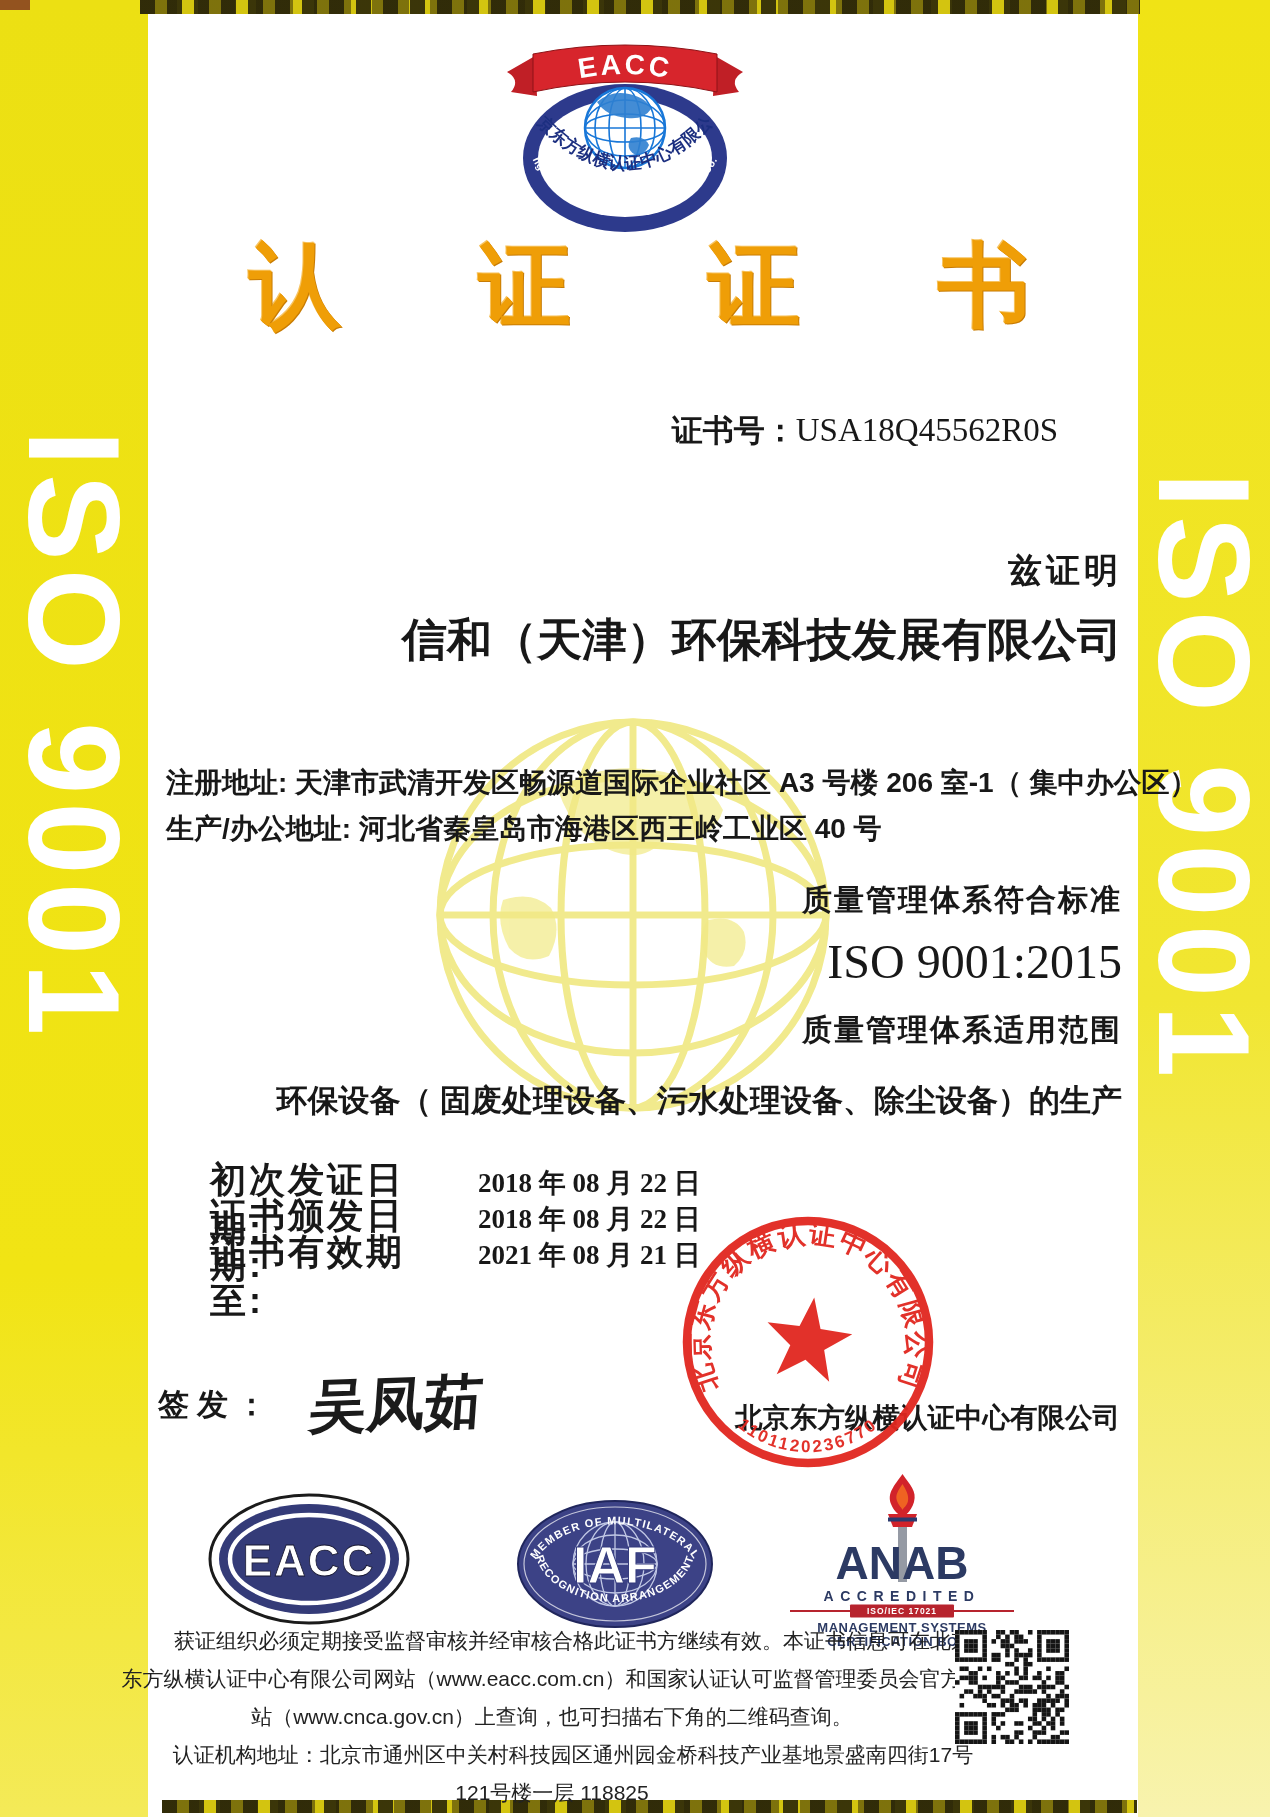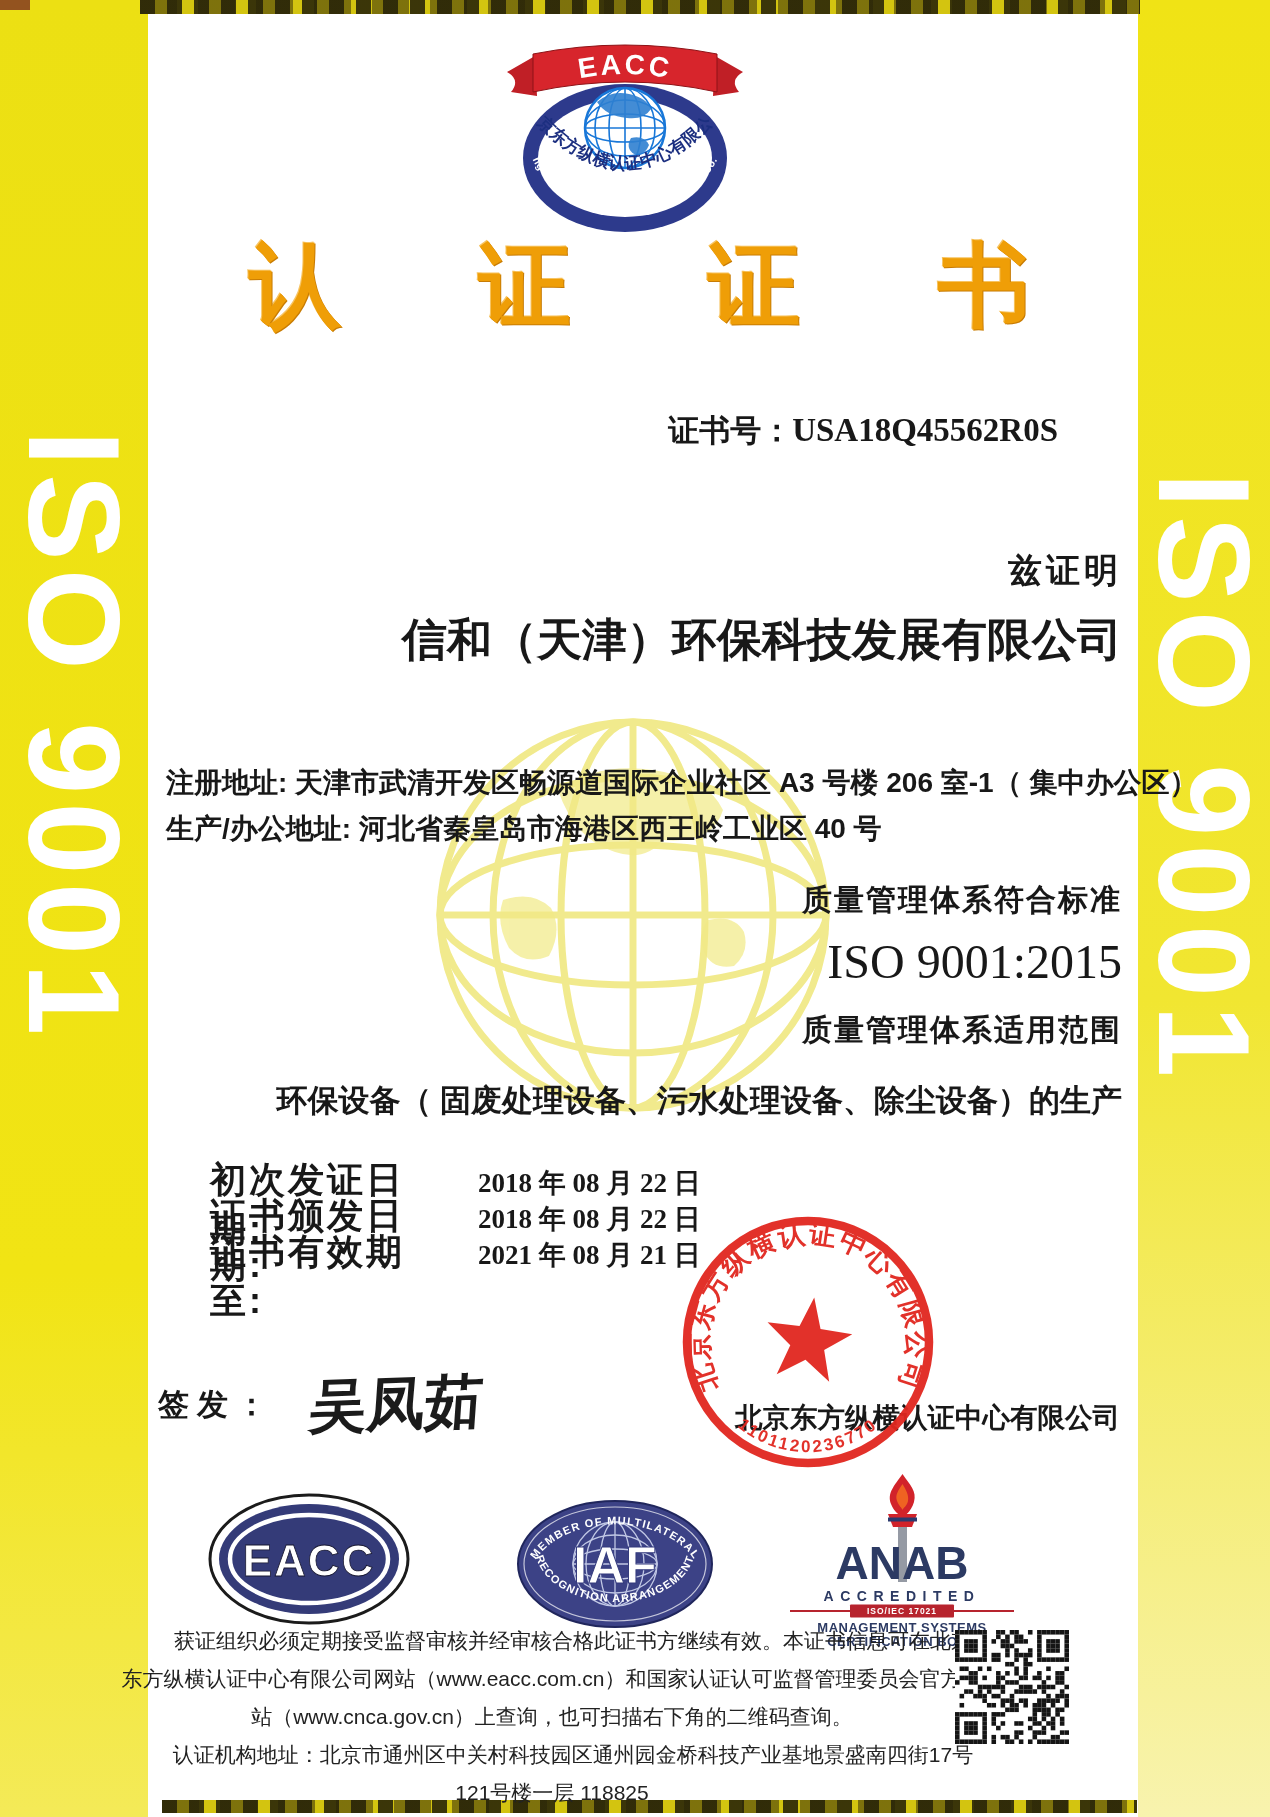--- a/index.html
+++ b/index.html
@@ -27,21 +27,21 @@
       repeating-linear-gradient(90deg,rgba(80,70,10,.65) 0 37px,rgba(80,70,10,0) 37px 58px),
       linear-gradient(#d3c410,#d3c410);}
   #cornermark{left:0;top:0;width:30px;height:10px;background:#7d3023;opacity:.8;}
   
   .center{left:148px;width:974px;text-align:right;z-index:2;}
   #title{left:0;width:1270px;top:224px;z-index:2;text-align:center;
     font-size:92px;font-weight:700;letter-spacing:56px;padding-left:65px;box-sizing:border-box;
     color:#ef9e07;text-shadow:1px 1px 0 #c87c04, -1px -1px 0 #f7c462;}
   #certno{right:212px;top:410px;z-index:2;white-space:nowrap;}
   #certno .lbl{font-size:31px;font-weight:700;}
-  #certno .val{font-size:33px;font-family:"Liberation Serif","DejaVu Serif",serif;font-weight:700;}
+  #certno .val{font-size:33px;font-family:"Liberation Serif","DejaVu Serif",serif;font-weight:400;}
   #certify{top:548px;font-size:34px;font-weight:700;letter-spacing:4px;}
   #company{top:610px;font-size:45px;font-weight:700;}
   #creditline{top:690px;white-space:nowrap;}
   #creditline .lbl{font-size:29px;font-weight:700;}
   #creditline .val{font-size:30px;font-family:"Liberation Serif","DejaVu Serif",serif;font-weight:600;margin-left:10px;}
   .addr{left:166px;width:960px;text-align:left;font-size:28px;font-weight:700;z-index:2;white-space:nowrap;}
   #regaddr{top:764px;}
   #opaddr{top:810px;}
   #stdcap{top:880px;font-size:30px;font-weight:700;letter-spacing:2px;}
   #standard{top:934px;font-size:48px;font-family:"Liberation Serif","DejaVu Serif",serif;font-weight:500;}

